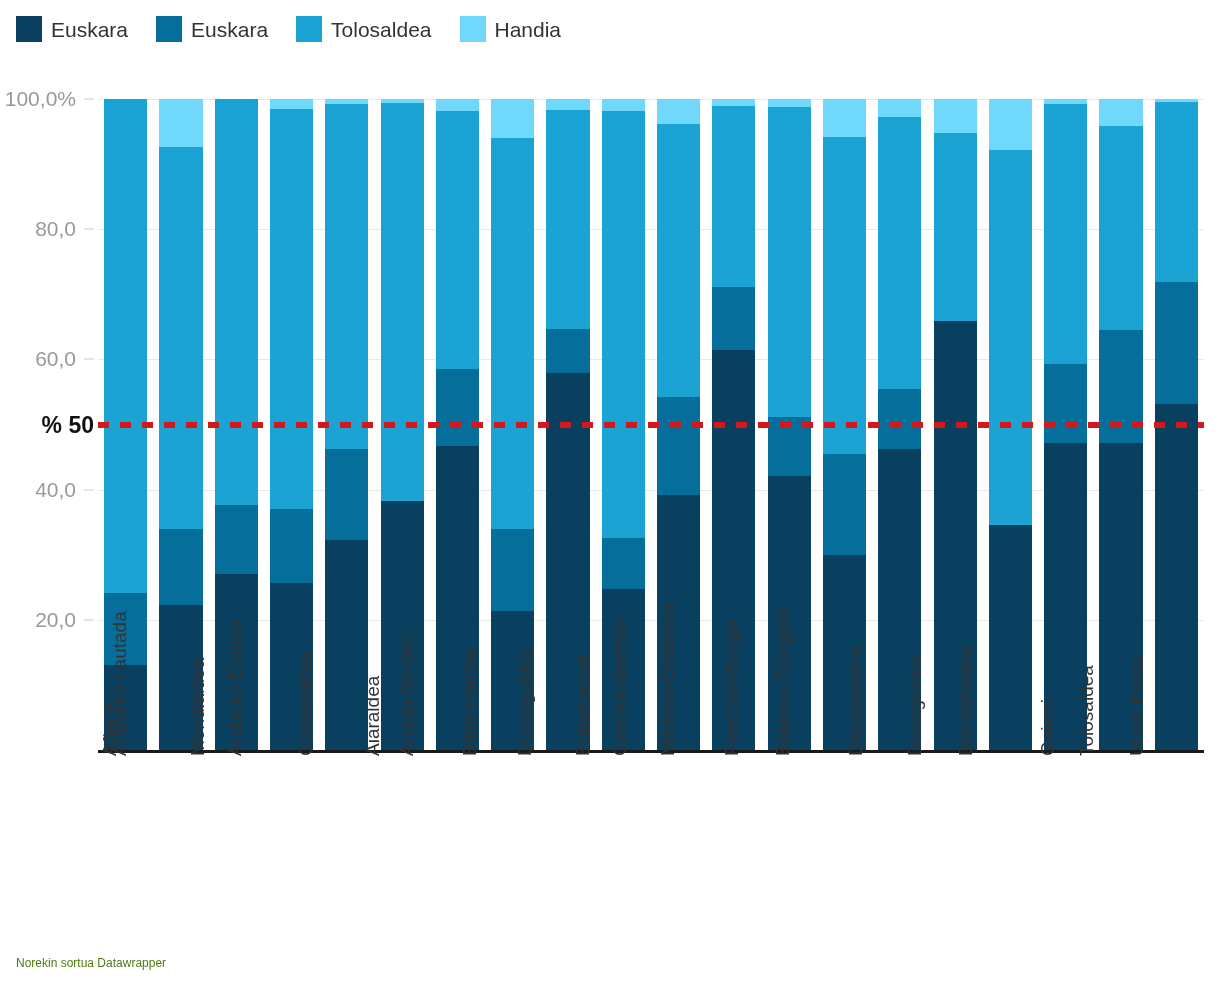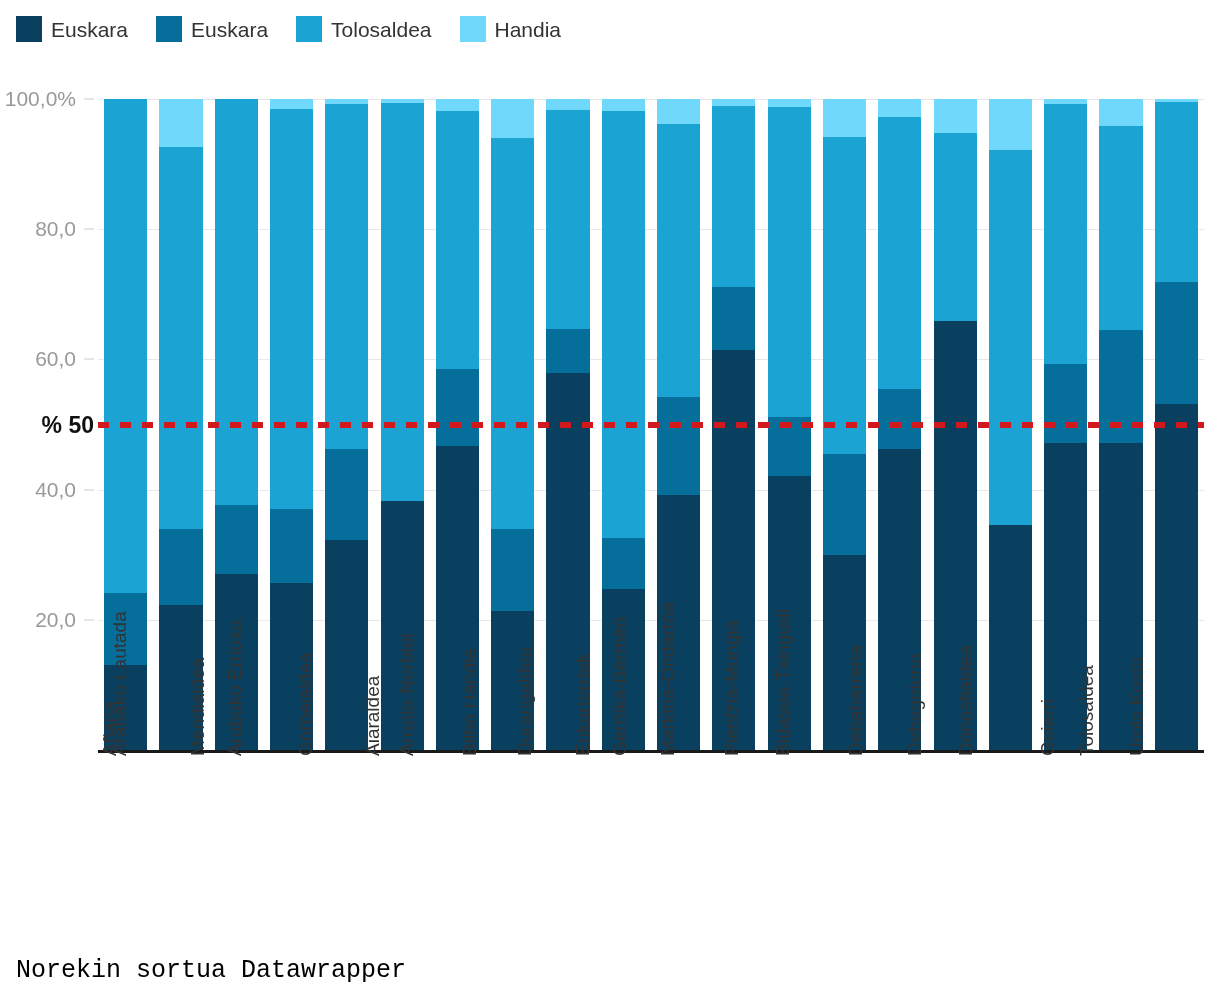--- a/index.html
+++ b/index.html
@@ -175,23 +175,22 @@
     white-space: nowrap;
     text-align: right;
     direction: ltr;
   }
 
   
   #footer {
     position: absolute;
     left: 16px;
     top: 956px;
-    font-size: 25px;
-    color: #000000;
-    font-family: Liberation Mono, monospace;
+    font-size: 12px;
+    color: #4d7c0f;
   }
 </style>
 </head>
 <body>
 
 <div id="legend">
     <div class="legend-item">
       <span class="legend-swatch" style="background: rgb(9, 64, 95);"></span>
       <span class="legend-label">Euskara</span>
     </div>

